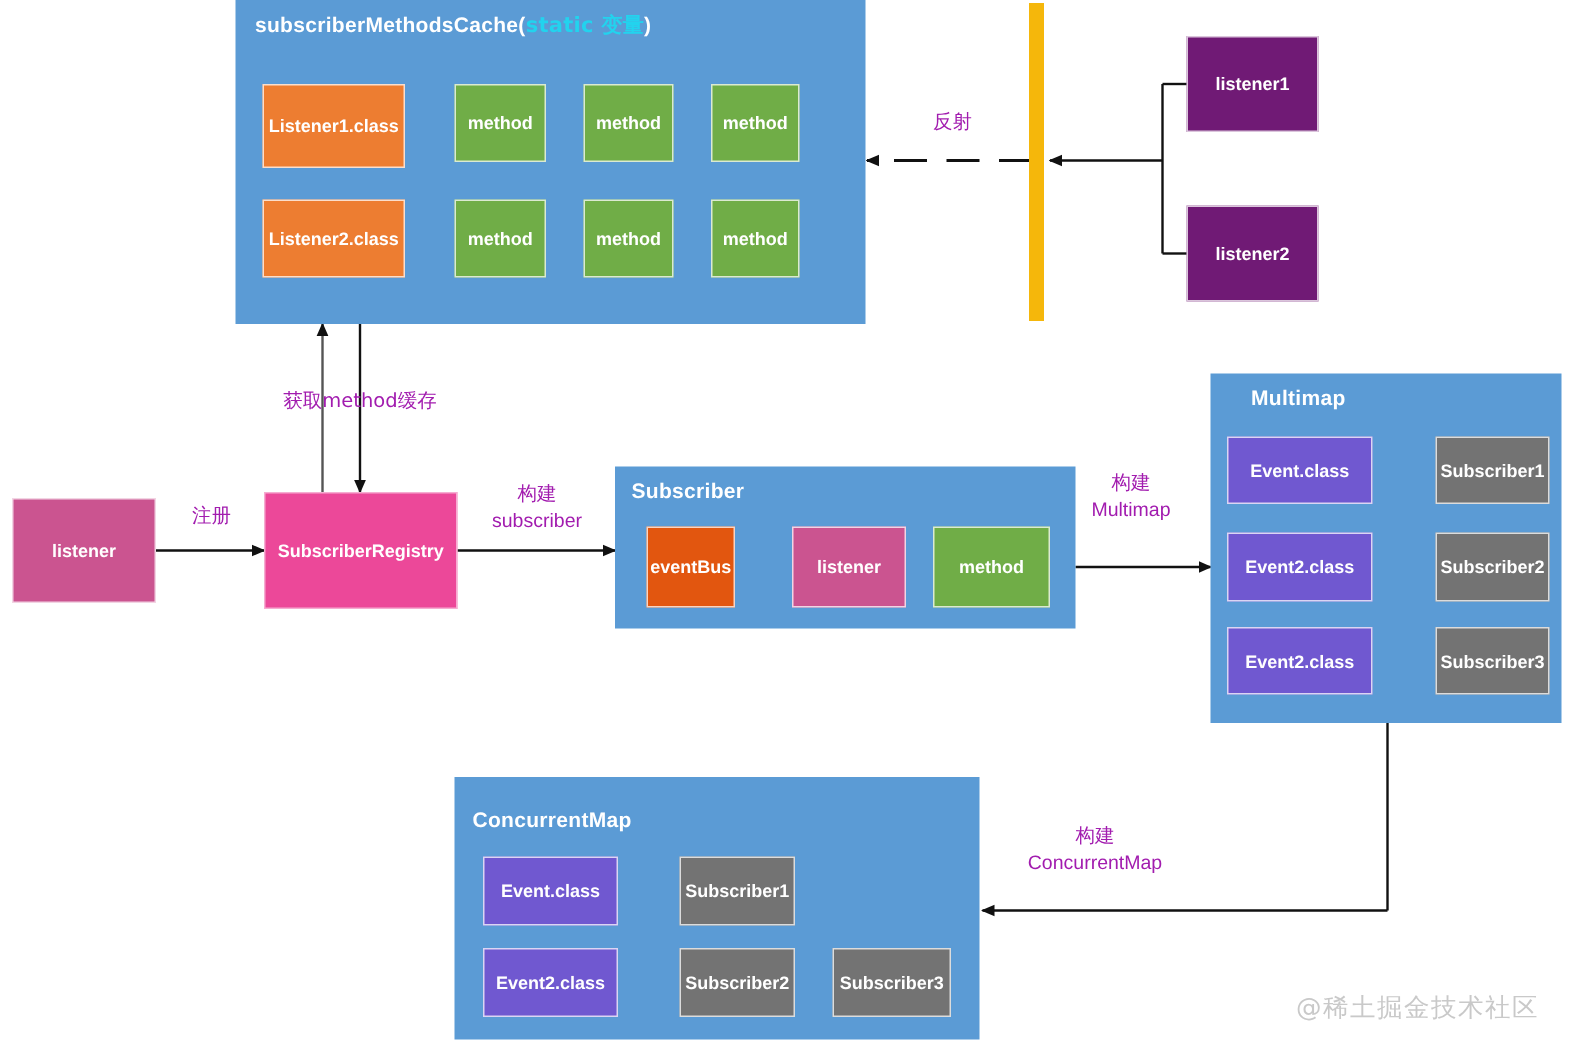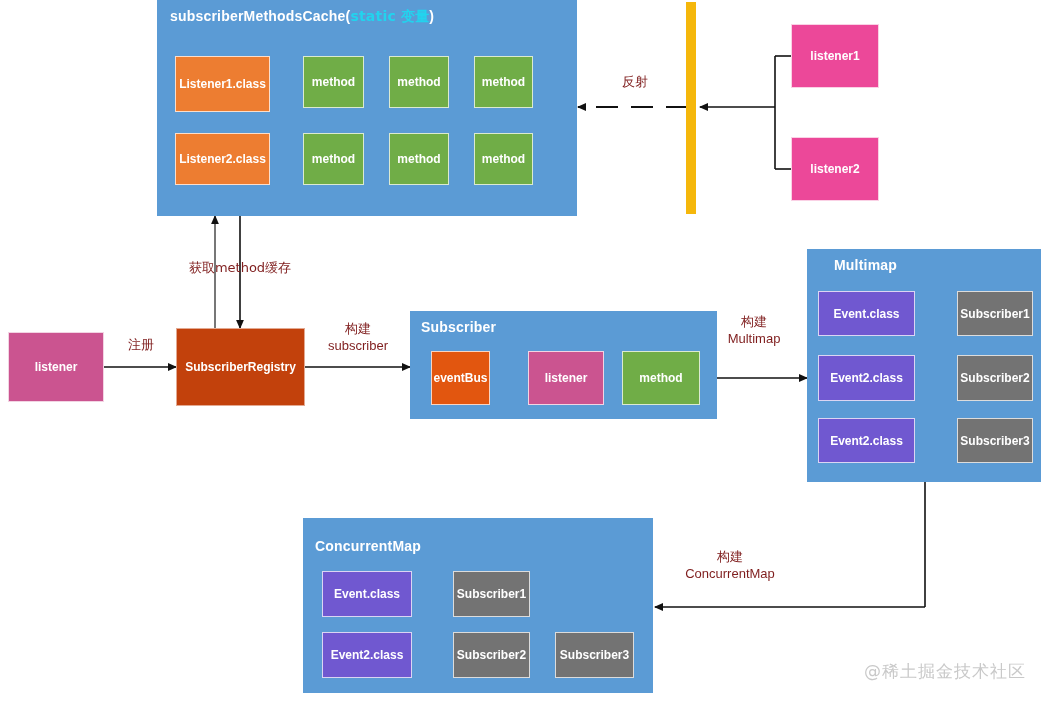--- a/index.html
+++ b/index.html
@@ -7,27 +7,27 @@
        font-family:"Liberation Sans","DejaVu Sans",sans-serif;}
   #canvas{position:absolute;left:0;top:0;width:1048px;height:701px;}
   .panel{position:absolute;background:#5B9BD5;box-sizing:border-box;}
   .panel-title{position:absolute;color:#ffffff;font-weight:bold;font-size:14px;
                letter-spacing:.2px;white-space:nowrap;}
   .node{position:absolute;box-sizing:border-box;display:flex;align-items:center;
         justify-content:center;color:#ffffff;font-weight:bold;font-size:12px;
         border:1px solid rgba(255,255,255,.75);white-space:nowrap;text-align:center;}
   .orange{background:#ED7D31;}
   .green{background:#70AD47;}
-  .pink{background:#ec4899;text-align:center;}
+  .pink{background:#701a75;text-align:center;}
   .pink2{background:#CB5490;}
   .red{background:#E2560F;}
   .purple{background:#7058D0;}
   .teal{background:#737373;}
-  .blue{background:#c2410c;}
-  .label{position:absolute;color:#7f1d1d;font-size:13px;white-space:nowrap;
+  .blue{background:#ec4899;}
+  .label{position:absolute;color:#a21caf;font-size:13px;white-space:nowrap;
          text-align:center;line-height:17px;}
   .cjk{font-family:"DejaVu Sans","Liberation Sans",sans-serif;}
   .yellowbar{position:absolute;background:#F5B70B;}
   .watermark{position:absolute;color:#c9c9c9;font-size:17px;letter-spacing:1px;
              white-space:nowrap;}
   svg.lines{position:absolute;left:0;top:0;width:1048px;height:701px;
             pointer-events:none;overflow:visible;}
   .tcyan{color:#22D3EE;}
 </style>
 </head>

